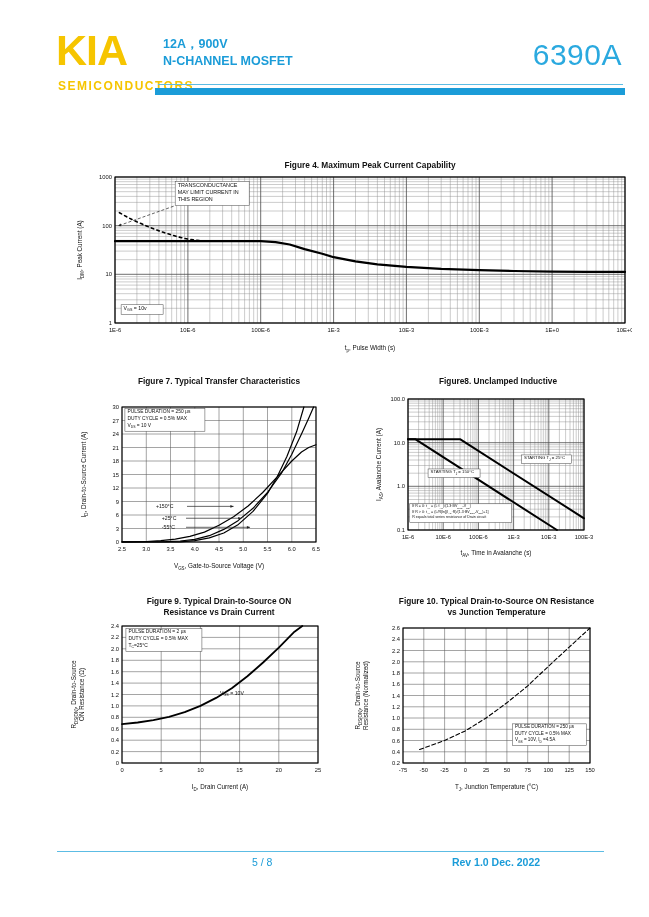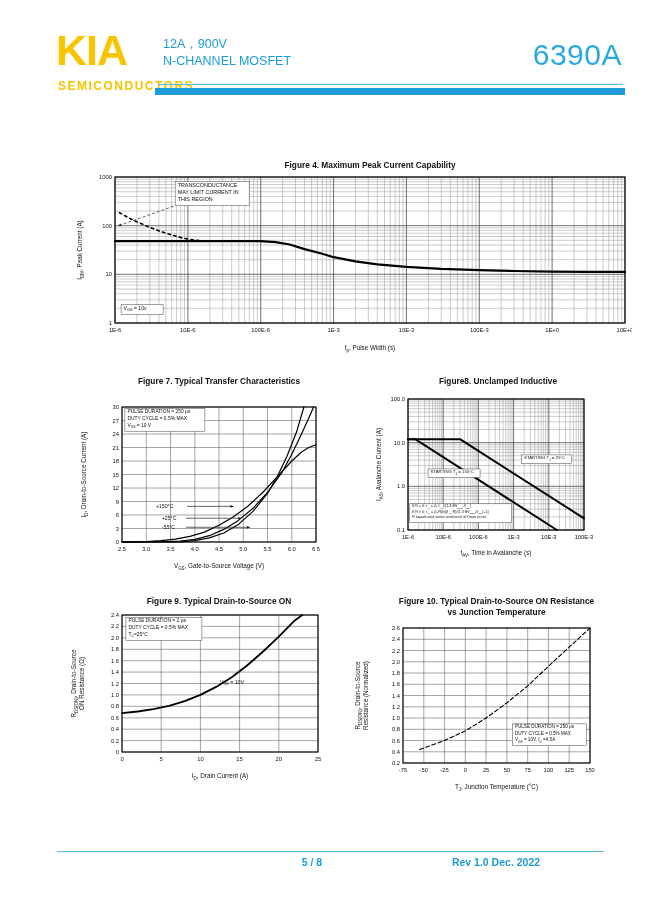--- a/index.html
+++ b/index.html
@@ -5,42 +5,42 @@
   *{box-sizing:border-box;margin:0;padding:0}
   html,body{background:#ffffff}
   .page{width:649px;height:917px;position:relative;background:#fff;
         font-family:"Liberation Sans",sans-serif;overflow:hidden}
   
   .logo{position:absolute;left:56px;top:26px;font-size:43px;font-weight:bold;
         color:#f6c500;letter-spacing:-1px;line-height:48px}
   .logo-sub{position:absolute;left:58px;top:79px;font-size:12px;font-weight:bold;
         color:#f6c500;letter-spacing:1.5px}
   .spec{position:absolute;left:163px;top:36px;color:#1b9cd8;font-size:12.5px;
-        font-weight:normal;line-height:17px}
+        font-weight:bold;line-height:17px}
   .part{position:absolute;right:27px;top:38px;font-size:30px;color:#2aa9df;letter-spacing:0.5px}
   .rule-thin{position:absolute;left:158px;right:26px;top:84px;height:1px;background:#5cbce4}
   .rule-thick{position:absolute;left:155px;right:24px;top:88px;height:7px;background:#1b9cd8}
   
   .fig{position:absolute}
   .fig-title{font-weight:bold;font-size:8.3px;color:#111;text-align:center;line-height:11px}
   .fig-title span{display:block}
   #fig6{left:60px;top:160px;width:572px;height:212px}
   #fig7{left:72px;top:376px;width:262px;height:218px}
   #fig8{left:368px;top:376px;width:260px;height:218px}
   #fig9{left:60px;top:596px;width:272px;height:222px}
   #fig10{left:340px;top:596px;width:290px;height:222px}
   #fig6 .fig-title{padding-left:48px}
   #fig7 .fig-title{padding-left:32px}
   #fig9 .fig-title{padding-left:46px}
   #fig10 .fig-title{padding-left:23px}
   .canvas{line-height:0}
   
   .footer-rule{position:absolute;left:57px;top:851px;width:547px;height:1px;background:#5cbce4}
-  .page-num{position:absolute;left:252px;top:856px;width:120px;text-align:center;
-        color:#1b9cd8;font-weight:bold;font-size:10.5px}
+  .page-num{position:absolute;left:252px;top:856px;width:120px;
+        color:#1b9cd8;font-weight:normal;font-size:10.5px}
   .rev{position:absolute;left:430px;top:856px;width:132px;text-align:center;
         color:#1b9cd8;font-weight:bold;font-size:10.5px}
 </style>
 </head>
 <body>
 
 <div class="page">
 
   <div>
     <div class="logo">KIA</div>
@@ -353,20 +353,21 @@
           <text x="44.26" y="125.60000000000001" font-size="3.6" text-anchor="start" fill="#111" font-family="&quot;Liberation Sans&quot;,sans-serif"><tspan>If R &gt; 0: t</tspan><tspan font-size="70%" dy="1.5">AV</tspan><tspan dy="-1.5"> = (L/R)ln[(I</tspan><tspan font-size="70%" dy="1.5">AS</tspan><tspan dy="-1.5">·R)/(1.3·BV</tspan><tspan font-size="70%" dy="1.5">DSS</tspan><tspan dy="-1.5">-V</tspan><tspan font-size="70%" dy="1.5">DD</tspan><tspan dy="-1.5">)+1]</tspan></text>
           <text x="44.26" y="131" font-size="3.6" text-anchor="start" fill="#111" font-family="&quot;Liberation Sans&quot;,sans-serif"><tspan>R equals total series resistance of Drain circuit</tspan></text>
           <text x="128" y="168" font-size="6.3" text-anchor="middle" fill="#111" font-family="&quot;Liberation Sans&quot;,sans-serif"><tspan>t</tspan><tspan font-size="70%" dy="1.5">AV</tspan><tspan dy="-1.5">, Time in Avalanche (s)</tspan></text>
           <text x="0" y="0" font-size="6.3" text-anchor="middle" fill="#111" font-family="&quot;Liberation Sans&quot;,sans-serif" transform="translate(13,77.5) rotate(-90)"><tspan>I</tspan><tspan font-size="70%" dy="1.5">AS</tspan><tspan dy="-1.5">, Avalanche Current (A)</tspan></text>
         </svg></div>
   </div>
 
   <div class="fig" id="fig9">
     <div class="fig-title">
       <span>Figure 9.   Typical Drain-to-Source ON</span>
+      <span>Resistance vs Drain Current</span>
     </div>
     <div class="canvas"><svg width="272" height="198" viewBox="0 0 272 198">
           <g>
             <line x1="62.0" y1="8" x2="62.0" y2="145" stroke="#5a5a5a" stroke-width="0.55"></line>
             <line x1="101.2" y1="8" x2="101.2" y2="145" stroke="#5a5a5a" stroke-width="0.55"></line>
             <line x1="140.4" y1="8" x2="140.4" y2="145" stroke="#5a5a5a" stroke-width="0.55"></line>
             <line x1="179.6" y1="8" x2="179.6" y2="145" stroke="#5a5a5a" stroke-width="0.55"></line>
             <line x1="218.8" y1="8" x2="218.8" y2="145" stroke="#5a5a5a" stroke-width="0.55"></line>
             <line x1="258.0" y1="8" x2="258.0" y2="145" stroke="#5a5a5a" stroke-width="0.55"></line>
             <line x1="62" y1="8.0" x2="258" y2="8.0" stroke="#5a5a5a" stroke-width="0.55"></line>

